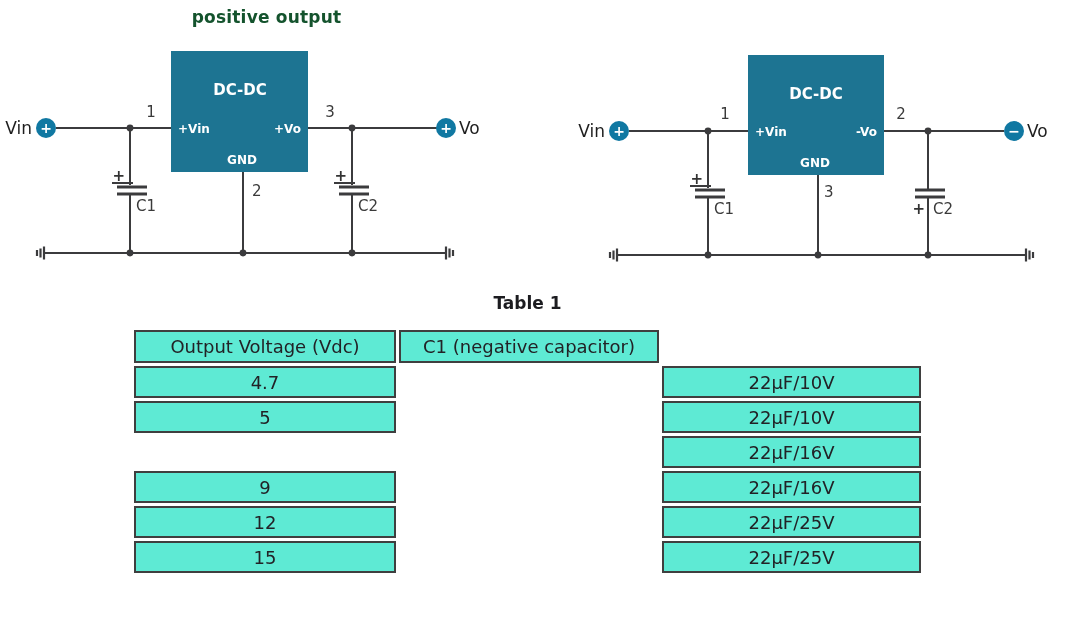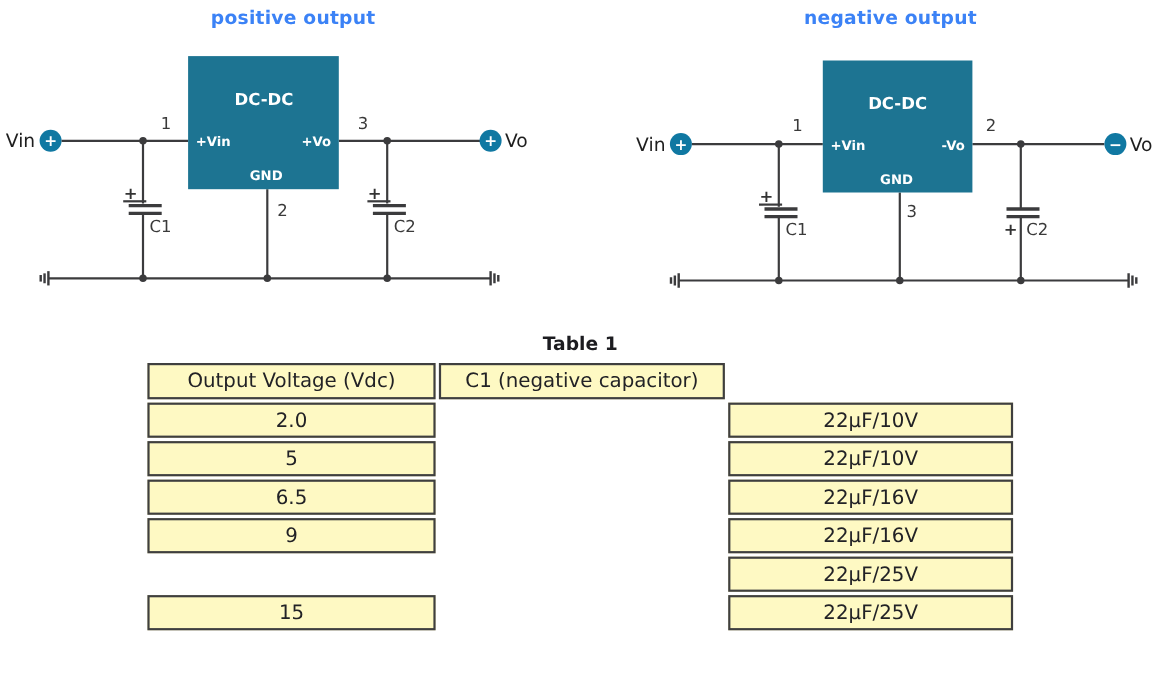--- a/index.html
+++ b/index.html
@@ -12,50 +12,50 @@
   html,body{margin:0;padding:0;background:#ffffff;}
   body{
     width:1066px;height:623px;position:relative;overflow:hidden;
     font-family:"DejaVu Sans","Liberation Sans",sans-serif;color:var(--ink);
   }
   .circuit{position:absolute;top:0;width:533px;height:290px;}
   #circuit-pos{left:0;}
   #circuit-neg{left:533px;}
   .circuit-title{
     position:absolute;top:7px;left:0;width:100%;text-align:center;
-    font-size:17px;font-weight:bold;color:#3b82f6;letter-spacing:0.2px;
+    font-size:17px;font-weight:bold;color:#14532d;letter-spacing:0.2px;
   }
   #circuit-neg .circuit-title{left:20px;width:513px;}
   svg{position:absolute;left:0;top:0;}
   svg .w{stroke:var(--wire);stroke-width:2;fill:none;}
   svg .plate{stroke:var(--wire);stroke-width:3;fill:none;}
   svg .gnd{stroke:var(--wire);stroke-width:2.2;fill:none;}
   svg .dot{fill:var(--wire);}
   svg .blk{fill:var(--block);}
   svg .term{fill:var(--term);}
   svg text{font-family:"DejaVu Sans","Liberation Sans",sans-serif;}
   svg .t17{font-size:17px;fill:#1e1e1e;}
   svg .t15{font-size:15px;fill:#3a3a3a;}
   svg .tplus{font-size:15px;font-weight:bold;fill:#333333;}
   svg .tblock{font-size:15px;font-weight:bold;fill:#ffffff;}
   svg .tpin{font-size:12px;font-weight:bold;fill:#ffffff;}
   svg .tterm{font-size:14px;font-weight:bold;fill:#ffffff;text-anchor:middle;}
   .table-title{
-    position:absolute;left:134px;top:303px;width:787px;text-align:center;
+    position:absolute;left:134px;top:293px;width:787px;text-align:center;
     font-size:17px;font-weight:bold;color:#1c1c20;
   }
   .cap-table{
     position:absolute;left:134px;top:330px;
     display:grid;
     grid-template-columns:262px 260px 259px;
     grid-template-rows:33px repeat(7,32px);
     gap:3px;
   }
   .cell{
-    background:#fef9c3;border:2px solid var(--border);
+    background:#5eead4;border:2px solid var(--border);
     display:flex;align-items:center;justify-content:center;
     font-size:18px;color:#222226;white-space:nowrap;
   }
   .colA{grid-column:1;} .colB{grid-column:2;} .colC{grid-column:3;}
   .c1-merged{grid-column:2;grid-row:2 / span 7;}
   .r2{grid-row:2}.r3{grid-row:3}.r4{grid-row:4}.r5{grid-row:5}.r6{grid-row:6}.r7{grid-row:7}.r8{grid-row:8}
 </style>
 </head>
 <body>
 
@@ -131,21 +131,20 @@
 
     <g>
       <circle class="term" cx="446" cy="128" r="10"></circle>
       <text class="tterm" x="446" y="133">+</text>
       <text class="t17" x="459" y="134">Vo</text>
     </g>
   </svg>
 </section>
 
 <section class="circuit" id="circuit-neg">
-  <div class="circuit-title">negative output</div>
   <svg width="533" height="290" viewBox="0 0 533 290">
 
     <g>
       <text class="t17" x="72" y="137" text-anchor="end">Vin</text>
       <circle class="term" cx="86" cy="131" r="10"></circle>
       <text class="tterm" x="86" y="136">+</text>
     </g>
 
     <g>
       <line class="w" x1="96" y1="131" x2="215" y2="131"></line>
@@ -213,30 +212,30 @@
     </g>
   </svg>
 </section>
 
 <div class="table-title">Table 1</div>
 
 <div class="cap-table">
   <div class="cell colA">Output Voltage (Vdc)</div>
   <div class="cell colB">C1 (negative capacitor)</div>
 
-  <div class="cell colA r2">2.0</div>
+  <div class="cell colA r2">4.7</div>
   <div class="cell colC r2">22µF/10V</div>
 
   <div class="cell colA r3">5</div>
   <div class="cell colC r3">22µF/10V</div>
 
-  <div class="cell colA r4">6.5</div>
   <div class="cell colC r4">22µF/16V</div>
 
   <div class="cell colA r5">9</div>
   <div class="cell colC r5">22µF/16V</div>
 
+  <div class="cell colA r6">12</div>
   <div class="cell colC r6">22µF/25V</div>
 
   <div class="cell colA r7">15</div>
   <div class="cell colC r7">22µF/25V</div>
 
 </div>
 
 </body></html>

